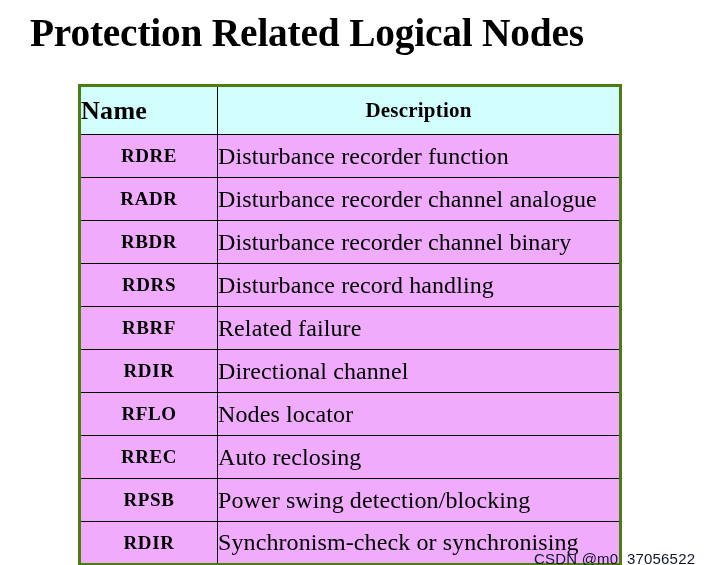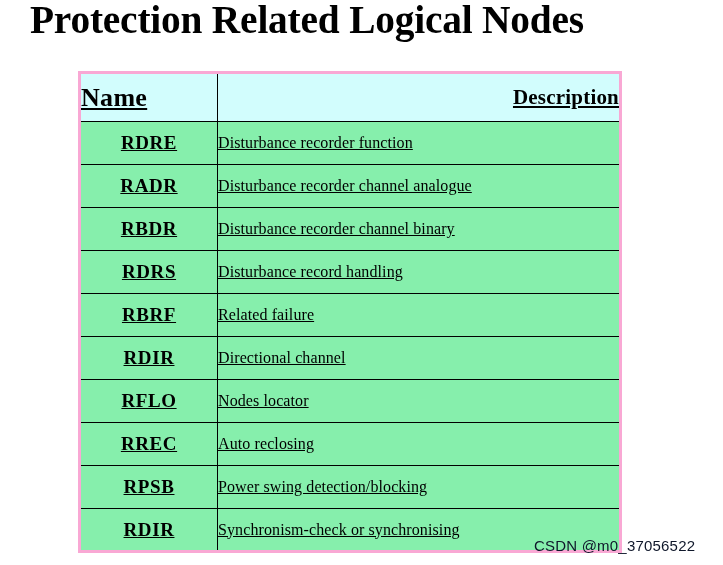--- a/index.html
+++ b/index.html
@@ -12,20 +12,21 @@
     background: #ffffff;
     font-family: "Liberation Serif", "DejaVu Serif", serif;
     position: relative;
     overflow: hidden;
   }
 
   .page {
     position: relative;
     width: 723px;
     height: 422px;
+    margin-top: 13px;
   }
 
   .page-title {
     position: absolute;
     left: 30px;
     top: -4px;
     font-family: "Liberation Serif", "DejaVu Serif", serif;
     font-weight: bold;
     font-size: 41px;
     line-height: 46px;
@@ -40,23 +41,22 @@
     position: absolute;
     left: 78px;
     top: 71px;
     width: 541px;
   }
 
   table.ln-table {
     border-collapse: collapse;
     width: 541px;
     table-layout: fixed;
-    border: 3px solid #f9a8d4;
-    background: #86efac;
-    text-decoration: underline;
+    border: 3px solid #4d7c0f;
+    background: #f0abfc;
   }
 
   table.ln-table col.col-name { width: 138px; }
   table.ln-table col.col-desc { width: 403px; }
 
   table.ln-table th,
   table.ln-table td {
     border: 1px solid #000000;
     padding: 0;
     vertical-align: middle;
@@ -73,37 +73,37 @@
     font-weight: bold;
     font-size: 26px;
     text-align: left;
     padding-left: 10px;
     letter-spacing: 0.3px;
   }
 
   th.th-desc {
     font-weight: bold;
     font-size: 21px;
-    text-align: right;
+    text-align: center;
     padding-left: 9px;
     letter-spacing: 0.2px;
   }
 
   tbody tr { height: 43px; }
 
   td.cell-name {
     font-weight: bold;
     font-size: 19px;
     text-align: center;
     letter-spacing: 0.6px;
   }
 
   td.cell-desc {
     font-weight: normal;
-    font-size: 16px;
+    font-size: 24px;
     text-align: left;
     padding-left: 9px;
     letter-spacing: 0.1px;
   }
 
   .watermark {
     position: absolute;
     left: 534px;
     top: 537px;
     font-family: "Liberation Sans", "DejaVu Sans", sans-serif;

